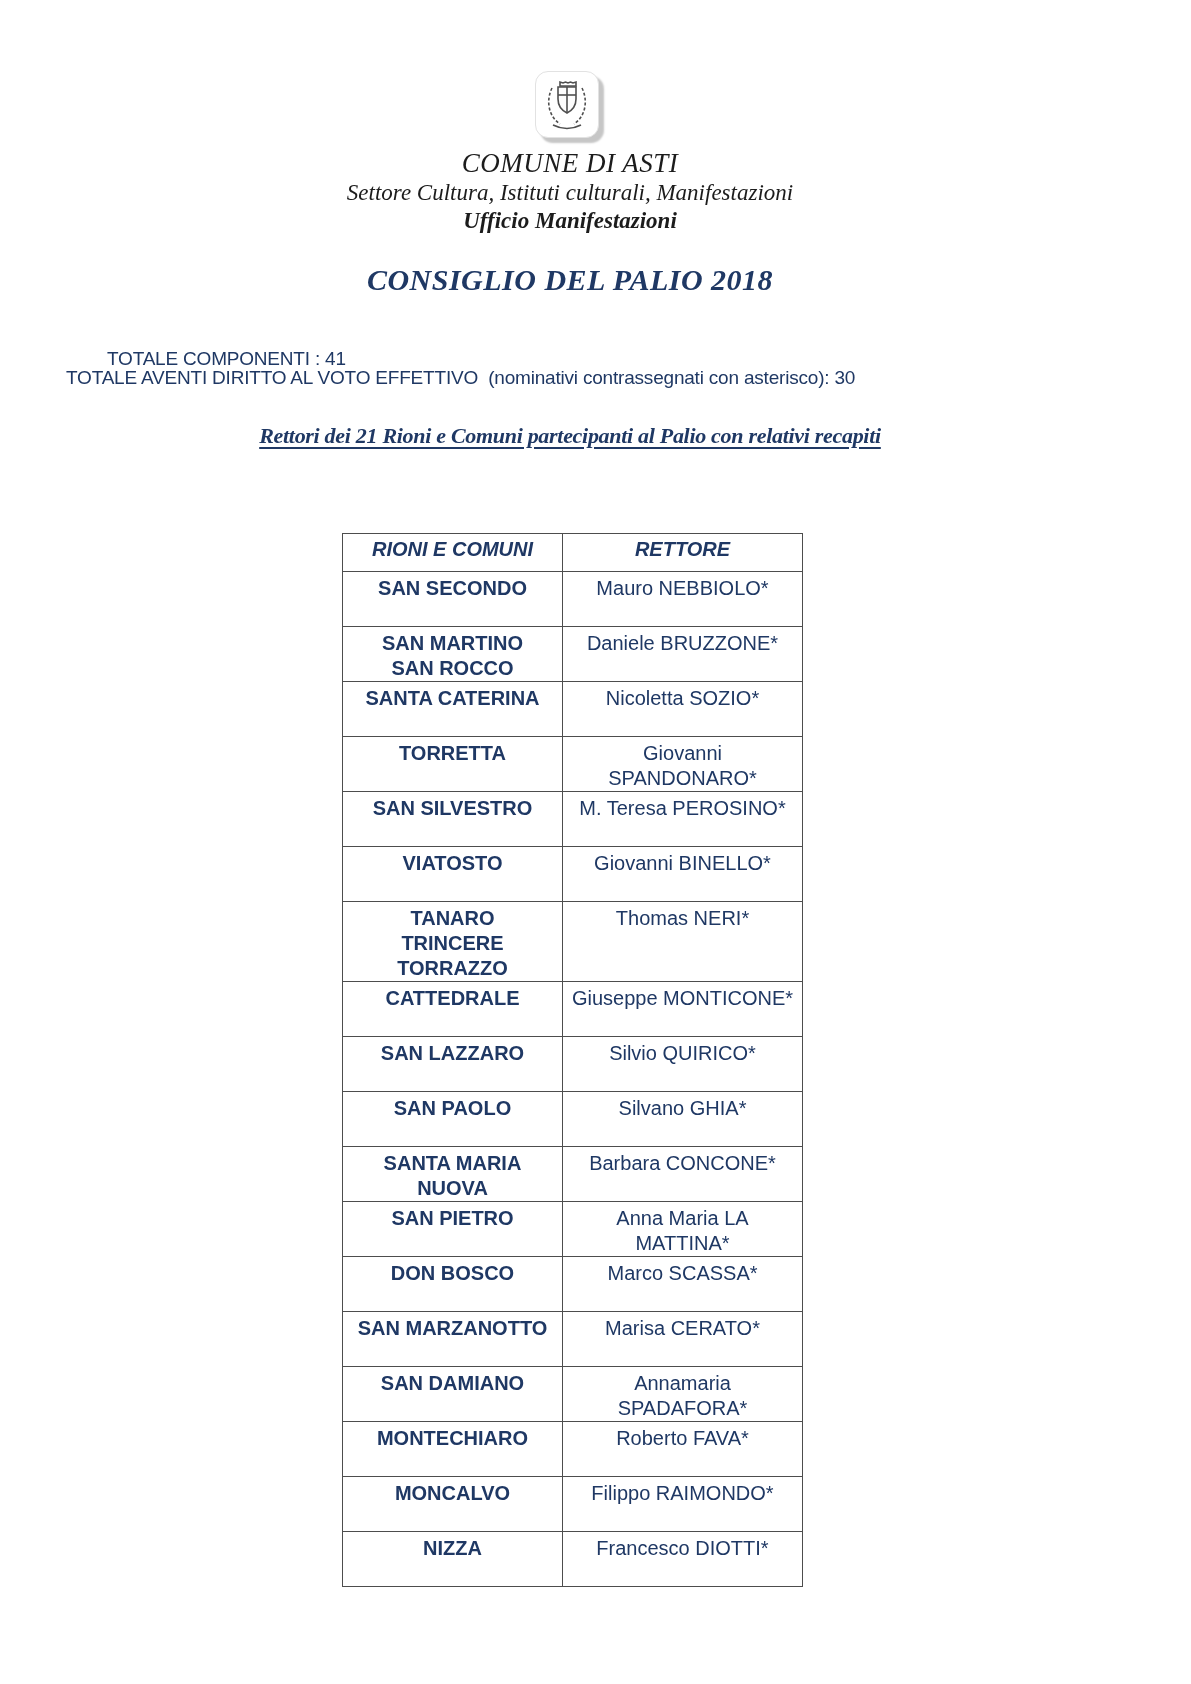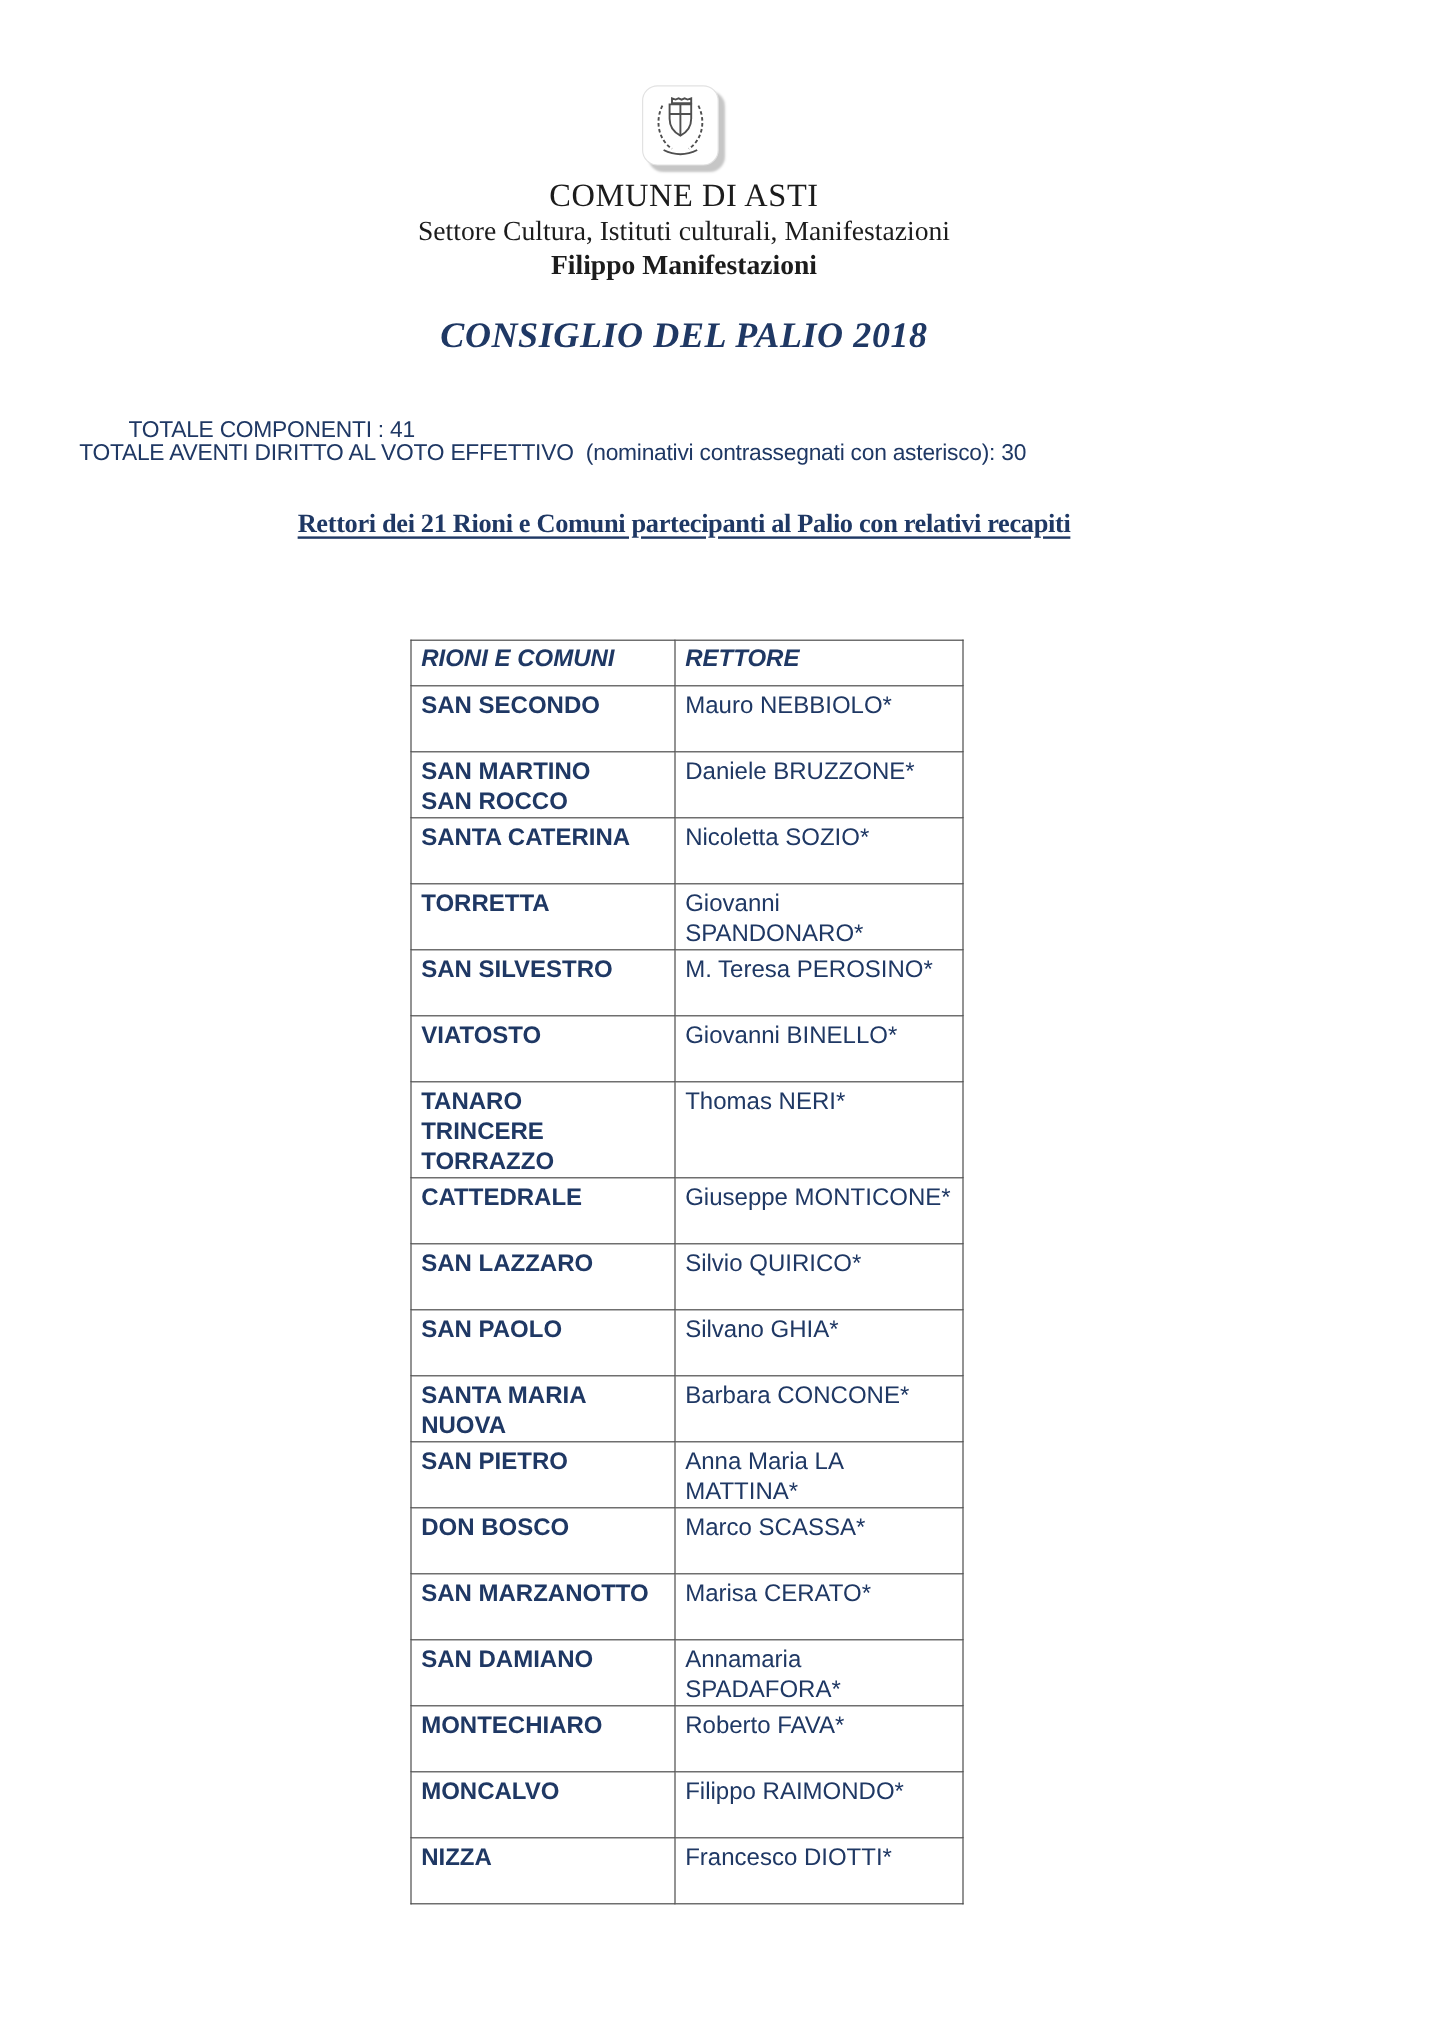--- a/index.html
+++ b/index.html
@@ -21,20 +21,21 @@
     border-radius: 13px;
     box-shadow: 5px 5px 2px #c6c6c6;
     display: flex; align-items: center; justify-content: center;
   }
   .centered-line {
     position: absolute;
     left: 0; width: 1140px;
     text-align: center;
     font-family: "Liberation Serif", serif;
     color: #1c1c1c;
+    font-style: italic;
   }
   .org-name   { top: 148px; font-size: 27px; letter-spacing: 0.5px; }
   .dept-line  { top: 180px; font-size: 23px; }
   .office-line{ top: 208px; font-size: 23px; font-weight: bold; }
   .doc-title {
     top: 263px;
     font-size: 30px;
     font-weight: bold;
     font-style: italic;
     color: #1f3864;
@@ -63,21 +64,21 @@
     position: absolute;
     left: 342px; top: 533px;
     width: 460px;
     border-collapse: collapse;
     table-layout: fixed;
     color: #1f3864;
   }
   .rettori th, .rettori td {
     border: 1.5px solid #4d4d4d;
     vertical-align: top;
-    text-align: left;
+    text-align: center;
     padding: 4px 8px 0 8px;
     font-size: 20px;
   }
   .rettori th {
     height: 38px;
     font-style: italic;
     font-weight: bold;
   }
   .rettori td {
     height: 55px;
@@ -103,21 +104,21 @@
         <path d="M14 17 h18"></path>
         <path d="M8 10 C2 22 4 38 16 46" stroke-dasharray="3 2"></path>
         <path d="M38 10 C44 22 42 38 30 46" stroke-dasharray="3 2"></path>
         <path d="M9 47 q14 7 28 0"></path>
       </g>
     </svg>
   </div>
 
   <div class="centered-line org-name">COMUNE DI ASTI</div>
   <div class="centered-line dept-line">Settore Cultura, Istituti culturali, Manifestazioni</div>
-  <div class="centered-line office-line">Filippo Manifestazioni</div>
+  <div class="centered-line office-line">Ufficio Manifestazioni</div>
 
   <div class="centered-line doc-title">CONSIGLIO DEL PALIO 2018</div>
 
   <div class="total-line l1"><span>TOTALE COMPONENTI : </span><span>41</span></div>
 
   <div class="total-line l2"><span>TOTALE AVENTI DIRITTO AL VOTO EFFETTIVO  (nominativi contrassegnati con asterisco): </span><span>30</span></div>
 
   <div class="centered-line section-heading">Rettori dei 21 Rioni e Comuni partecipanti al Palio con relativi recapiti</div>
 
   <table class="rettori">

